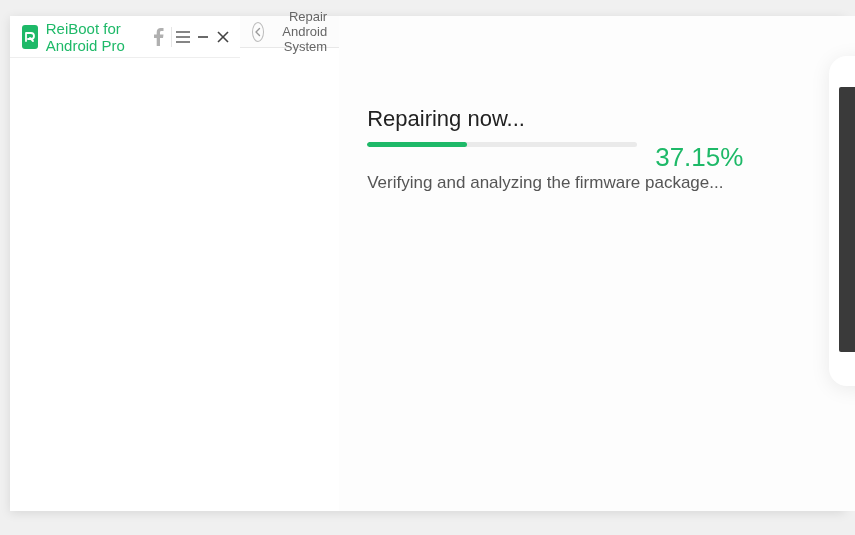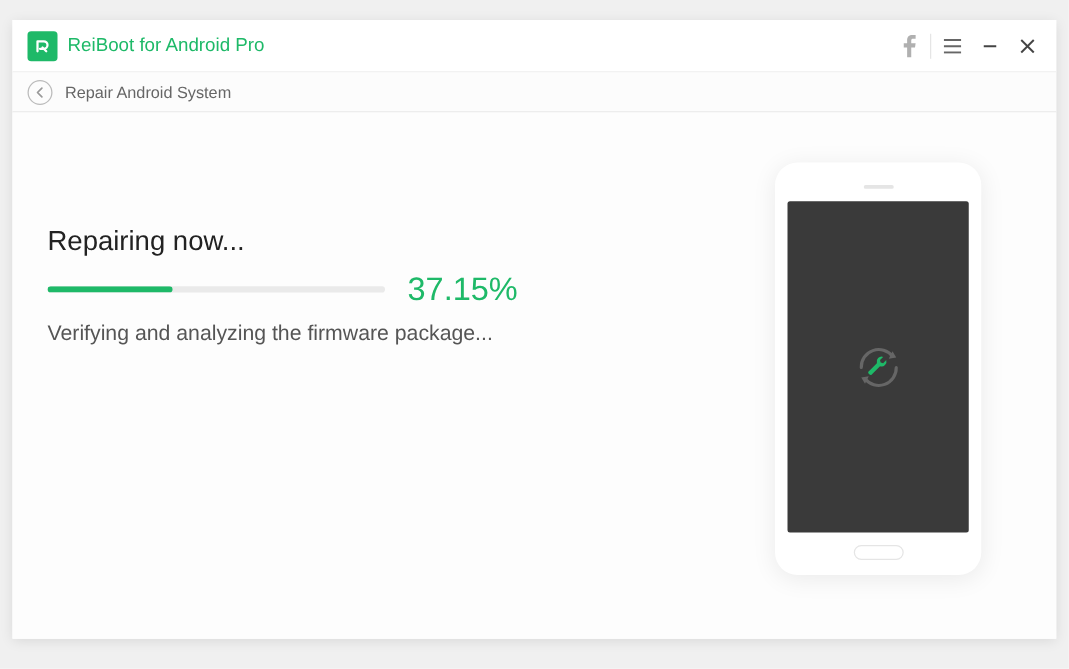--- a/index.html
+++ b/index.html
@@ -14,21 +14,21 @@
       height: 535px;
       overflow: hidden;
     }
     .window {
       width: 835px;
       height: 495px;
       margin: 16px 10px;
       background: #fff;
       box-shadow: 0 2px 10px rgba(0,0,0,0.1);
       display: flex;
-      flex-direction: column;
+      flex-direction: row;
     }
     .titlebar {
       height: 42px;
       display: flex;
       align-items: center;
       padding: 0 8px 0 12px;
       border-bottom: 1px solid #eee;
       background: #fff;
     }
     .logo-box {
@@ -109,22 +109,20 @@
     }
     .warning {
       color: #ec6e3f;
       font-size: 13px;
       line-height: 1.5;
       max-width: 380px;
       margin-bottom: 55px;
     }
     .progress-row {
       display: flex;
-      align-items: center;
-      margin-bottom: 10px;
     }
     .progress-track {
       width: 270px;
       height: 5px;
       background: #eaeaea;
       border-radius: 3px;
       overflow: hidden;
       margin-right: 18px;
     }
     .progress-fill {

